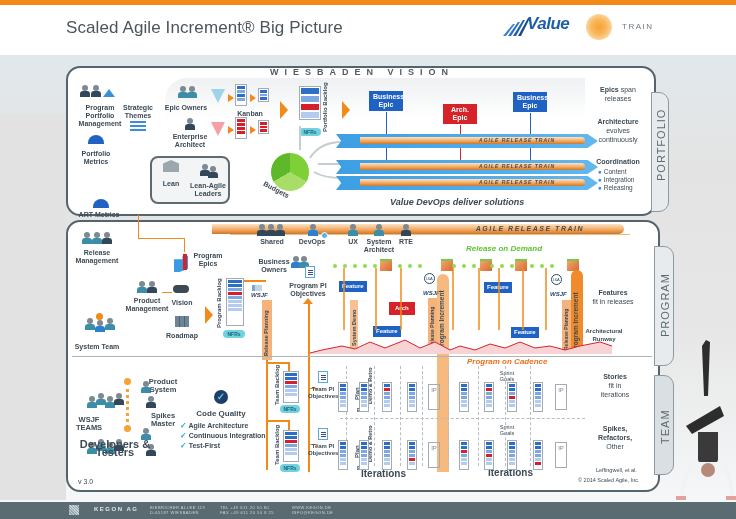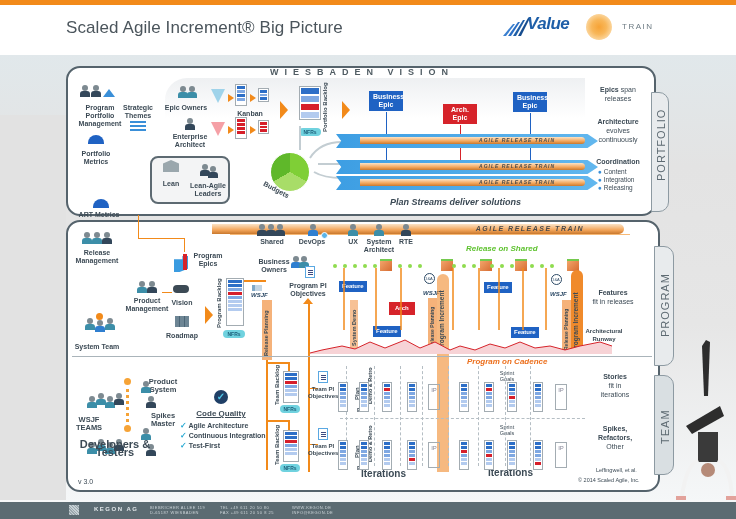--- a/index.html
+++ b/index.html
@@ -195,21 +195,21 @@
     <span>AGILE RELEASE TRAIN</span>
   </div>
 <div class="abs vs-band" style="left:336px;top:160px;width:262px;"></div>
 <div class="abs train" style="left:360px;top:163px;width:225px;">
     <span>AGILE RELEASE TRAIN</span>
   </div>
 <div class="abs vs-band" style="left:336px;top:176px;width:262px;"></div>
 <div class="abs train" style="left:360px;top:179px;width:225px;">
     <span>AGILE RELEASE TRAIN</span>
   </div>
-<div class="abs" style="left:390px;top:197px;font-size:9px;font-weight:bold;font-style:italic;color:#3c4a55;">Plan Streams deliver solutions</div>
+<div class="abs" style="left:390px;top:197px;font-size:9px;font-weight:bold;font-style:italic;color:#3c4a55;">Value DevOps deliver solutions</div>
 
 <div class="abs rtxt" style="left:590px;top:85px;width:56px;"><b>Epics</b> <span>span releases</span></div>
 <div class="abs rtxt" style="left:590px;top:117px;width:56px;"><b>Architecture</b><br><span>evolves continuously</span></div>
 <div class="abs rtxt" style="left:590px;top:157px;width:56px;"><b>Coordination</b></div>
 <div class="abs" style="left:598px;top:168px;font-size:6.5px;color:#3c4a55;line-height:8px;">
   <div><span style="color:#3a8fd8">●</span> <span>Content</span></div>
   <div><span style="color:#3a8fd8">●</span> <span>Integration</span></div>
   <div><span style="color:#3a8fd8">●</span> <span>Releasing</span></div>
 </div>
 
@@ -296,21 +296,21 @@
 <div class="abs lbl" style="left:396px;top:238px;width:20px;">RTE</div>
 
 <div class="abs lbl" style="left:258px;top:258px;width:32px;">Business Owners</div>
 <div class="abs person blue" style="left:291px;top:256px;"></div>
 <div class="abs person" style="left:299px;top:256px;"></div>
 <div class="abs doc-icon" style="left:305px;top:266px;"></div>
 <div class="abs lbl" style="left:286px;top:282px;width:44px;">Program PI Objectives</div>
 <div class="abs orange-line" style="left:308px;top:302px;width:2px;height:170px;"></div>
 <div class="abs" style="left:303px;top:298px;width:0;height:0;border-left:5px solid transparent;border-right:5px solid transparent;border-bottom:6px solid #f28a1a;"></div>
 
-<div class="abs green-text" style="left:466px;top:244px;">Release on Shared</div>
+<div class="abs green-text" style="left:466px;top:244px;">Release on Demand</div>
 <div id="green-dots"></div>
 <div class="abs box-pkg" style="left:380px;top:259px;"></div>
 <div class="abs box-pkg" style="left:441px;top:259px;"></div>
 <div class="abs box-pkg" style="left:480px;top:259px;"></div>
 <div class="abs box-pkg" style="left:515px;top:259px;"></div>
 <div class="abs box-pkg" style="left:567px;top:259px;"></div>
 
 <div id="prog-vlines"></div>
 
 <div class="abs feat" style="left:339px;top:281px;">Feature</div>
@@ -362,21 +362,21 @@
 <div class="abs person" style="left:141px;top:381px;"></div>
 <div class="abs person dark" style="left:146px;top:396px;"></div>
 <div class="abs person" style="left:141px;top:428px;"></div>
 <div class="abs person dark" style="left:146px;top:444px;"></div>
 <div class="abs lbl" style="left:148px;top:378px;width:30px;font-size:7.5px;">Product System</div>
 <div class="abs lbl" style="left:148px;top:412px;width:30px;font-size:7.5px;">Spikes Master</div>
 <div class="abs lbl" style="left:74px;top:416px;width:30px;font-size:7.5px;">WSJF TEAMS</div>
 <div class="abs lbl" style="left:75px;top:440px;width:80px;font-size:11px;text-align:center;">Developers &amp; Testers</div>
 
 <div class="abs" style="left:214px;top:390px;width:14px;height:14px;border-radius:50%;background:#1f3f66;color:#4fc8ea;font-size:10px;text-align:center;line-height:14px;font-weight:bold;">✓</div>
-<div class="abs lbl" style="left:193px;top:410px;width:56px;font-size:8px;text-decoration:underline;">Code Quality</div>
+<div class="abs lbl" style="left:193px;top:410px;width:56px;font-size:8px;">Code Quality</div>
 <div class="abs" style="left:180px;top:421px;font-size:7px;font-weight:bold;color:#3c4a55;line-height:10px;">
   <div><span class="check">✓</span> <span>Agile Architecture</span></div>
   <div><span class="check">✓</span> <span>Continuous Integration</span></div>
   <div><span class="check">✓</span> <span>Test-First</span></div>
 </div>
 <div class="abs lbl-n" style="left:78px;top:478px;font-size:7px;">v 3.0</div>
 
 <div class="abs orange-line" style="left:268px;top:362px;width:20px;height:2px;"></div>
 <div class="abs orange-line" style="left:288px;top:362px;width:2px;height:14px;"></div>
 <div class="abs orange-line" style="left:268px;top:420px;width:20px;height:2px;"></div>

